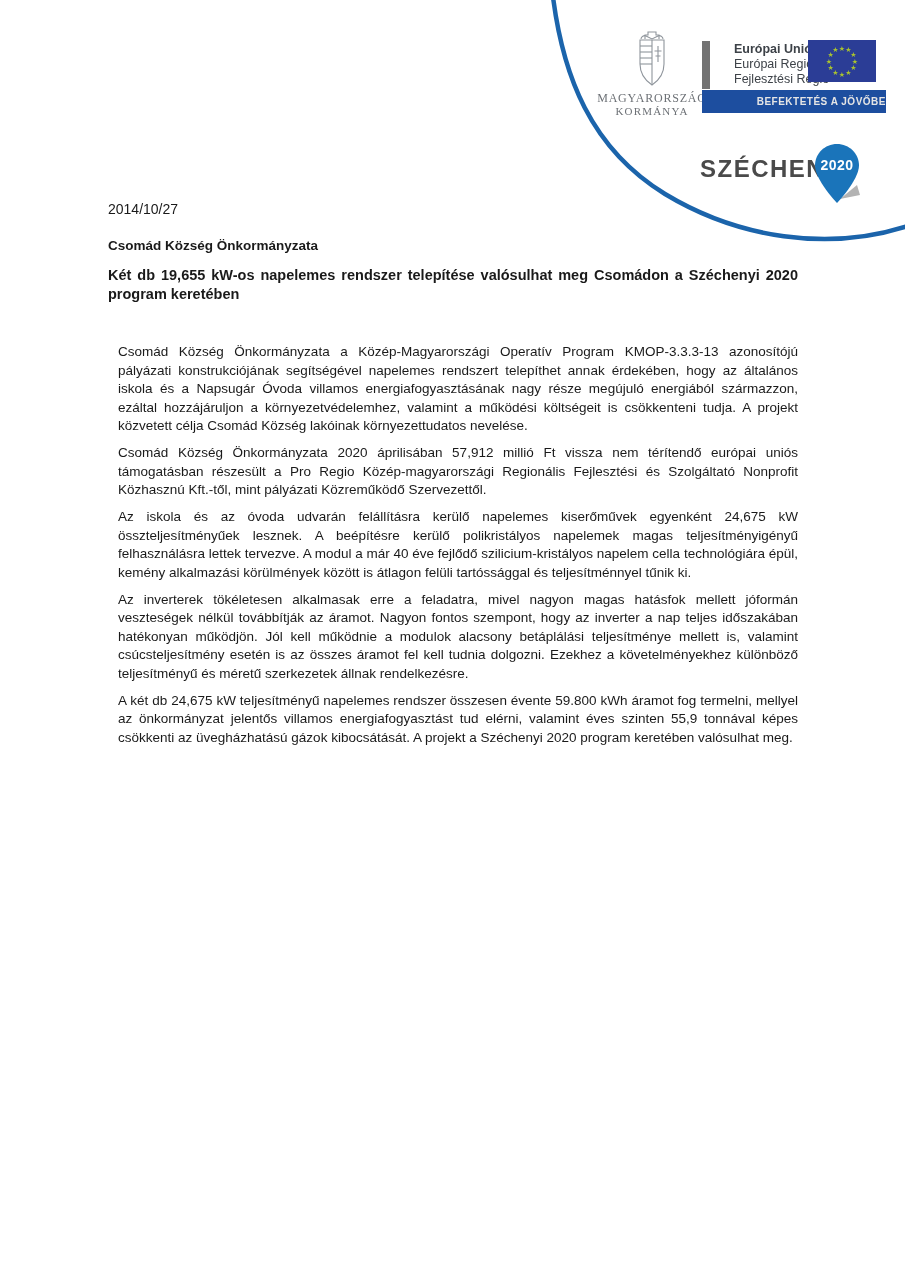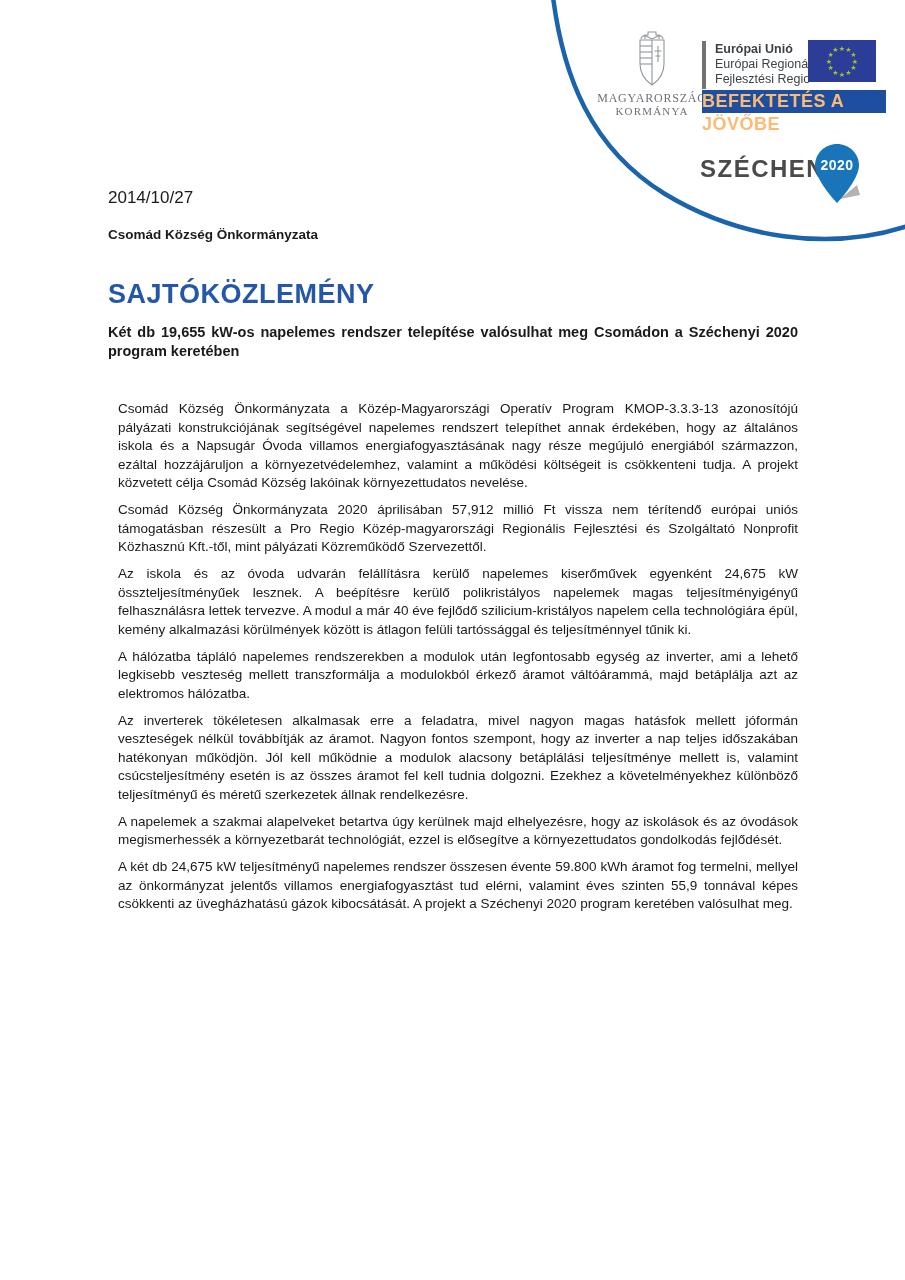--- a/index.html
+++ b/index.html
@@ -22,44 +22,44 @@
     text-align: center; color: #6d7176;
     font-family: "Liberation Serif", serif;
   }
   .gov-crest { display: block; margin: 0 auto 4px auto; }
   .gov-line1 { font-size: 12px; letter-spacing: 0.8px; line-height: 13px; }
   .gov-line2 { font-size: 11px; letter-spacing: 1.2px; line-height: 12px; }
 
   
   .eu-text {
     position: absolute; left: 702px; top: 41px;
-    border-left: 4px solid #737373; padding-left: 9px;
+    border-left: 8px solid #737373; padding-left: 24px;
     height: 48px; color: #3d4248;
   }
   .eu-line1 { font-size: 12.5px; font-weight: bold; line-height: 16px; }
   .eu-line2, .eu-line3 { font-size: 12.5px; line-height: 15px; }
   .eu-flag { position: absolute; left: 808px; top: 40px; }
 
   .invest-banner {
     position: absolute; left: 702px; top: 90px; width: 184px; height: 23px;
-    color: #fdba74; font-size: 18px; font-weight: bold; letter-spacing: 0.5px;
-    text-align: left; line-height: 23px;
+    color: #e5e5e5; font-size: 10px; font-weight: bold; letter-spacing: 0.5px;
+    text-align: right; line-height: 23px;
   }
 
   
   .szechenyi-wrap { position: absolute; left: 700px; top: 143px; width: 200px; height: 70px; }
   .szechenyi-text {
     position: absolute; left: 0; top: 12px;
     font-size: 24px; font-weight: bold; color: #4a4a4a; letter-spacing: 1.5px;
   }
   .szechenyi-pin { position: absolute; left: 112px; top: 0; }
 
   
   .doc { position: absolute; left: 108px; top: 190px; width: 690px; }
-  .doc-date { font-size: 17px; line-height: 16px; }
+  .doc-date { font-size: 14px; line-height: 16px; margin-top: 11px; }
   .doc-org  { font-size: 13.5px; font-weight: bold; margin-top: 21px; }
   .doc-title {
     margin-top: 37px;
     font-size: 27px; font-weight: bold; letter-spacing: 0.5px;
   }
   .doc-headline {
     margin-top: 16px;
     font-size: 14.5px; font-weight: bold; line-height: 18px;
   }
   .doc-subheadline {
@@ -130,24 +130,21 @@
   <svg class="szechenyi-pin" width="52" height="62" viewBox="0 0 52 62">
     <polygon points="28,56 45,42 48,52" fill="#b3b3b3"></polygon>
     <path d="M25,60 C25,60 3,37 3,22.5 C3,10.5 12.8,1 25,1 C37.2,1 47,10.5 47,22.5 C47,37 25,60 25,60 Z" fill="#1a74ba"></path>
     <text x="25" y="27" text-anchor="middle" fill="#ffffff" font-family="Liberation Sans, sans-serif" font-size="14" font-weight="bold" letter-spacing="0.5">2020</text>
   </svg>
 </div>
 
 <div class="doc">
   <div class="doc-date">2014/10/27</div>
   <div class="doc-org">Csomád Község Önkormányzata</div>
-  <div class="doc-title" style="color:#2457a8;">SAJTÓKÖZLEMÉNY</div>
   <div class="doc-subheadline">Két db 19,655 kW-os napelemes rendszer telepítése valósulhat meg Csomádon a Széchenyi 2020 program keretében</div>
   <div class="doc-paragraphs">
     <p>Csomád Község Önkormányzata a Közép-Magyarországi Operatív Program KMOP-3.3.3-13 azonosítójú pályázati konstrukciójának segítségével napelemes rendszert telepíthet annak érdekében, hogy az általános iskola és a Napsugár Óvoda villamos energiafogyasztásának nagy része megújuló energiából származzon, ezáltal hozzájáruljon a környezetvédelemhez, valamint a működési költségeit is csökkenteni tudja. A projekt közvetett célja Csomád Község lakóinak környezettudatos nevelése.</p>
     <p>Csomád Község Önkormányzata 2020 áprilisában 57,912 millió Ft vissza nem térítendő európai uniós támogatásban részesült a Pro Regio Közép-magyarországi Regionális Fejlesztési és Szolgáltató Nonprofit Közhasznú Kft.-től, mint pályázati Közreműködő Szervezettől.</p>
     <p>Az iskola és az óvoda udvarán felállításra kerülő napelemes kiserőművek egyenként 24,675 kW összteljesítményűek lesznek. A beépítésre kerülő polikristályos napelemek magas teljesítményigényű felhasználásra lettek tervezve. A modul a már 40 éve fejlődő szilicium-kristályos napelem cella technológiára épül, kemény alkalmazási körülmények között is átlagon felüli tartóssággal és teljesítménnyel tűnik ki.</p>
-    <p>A hálózatba tápláló napelemes rendszerekben a modulok után legfontosabb egység az inverter, ami a lehető legkisebb veszteség mellett transzformálja a modulokból érkező áramot váltóárammá, majd betáplálja azt az elektromos hálózatba.</p>
     <p>Az inverterek tökéletesen alkalmasak erre a feladatra, mivel nagyon magas hatásfok mellett jóformán veszteségek nélkül továbbítják az áramot. Nagyon fontos szempont, hogy az inverter a nap teljes időszakában hatékonyan működjön. Jól kell működnie a modulok alacsony betáplálási teljesítménye mellett is, valamint csúcsteljesítmény esetén is az összes áramot fel kell tudnia dolgozni. Ezekhez a követelményekhez különböző teljesítményű és méretű szerkezetek állnak rendelkezésre.</p>
-    <p>A napelemek a szakmai alapelveket betartva úgy kerülnek majd elhelyezésre, hogy az iskolások és az óvodások megismerhessék a környezetbarát technológiát, ezzel is elősegítve a környezettudatos gondolkodás fejlődését.</p>
     <p>A két db 24,675 kW teljesítményű napelemes rendszer összesen évente 59.800 kWh áramot fog termelni, mellyel az önkormányzat jelentős villamos energiafogyasztást tud elérni, valamint éves szinten 55,9 tonnával képes csökkenti az üvegházhatású gázok kibocsátását. A projekt a Széchenyi 2020 program keretében valósulhat meg.</p>
   </div>
 </div>
 
 </body></html>

